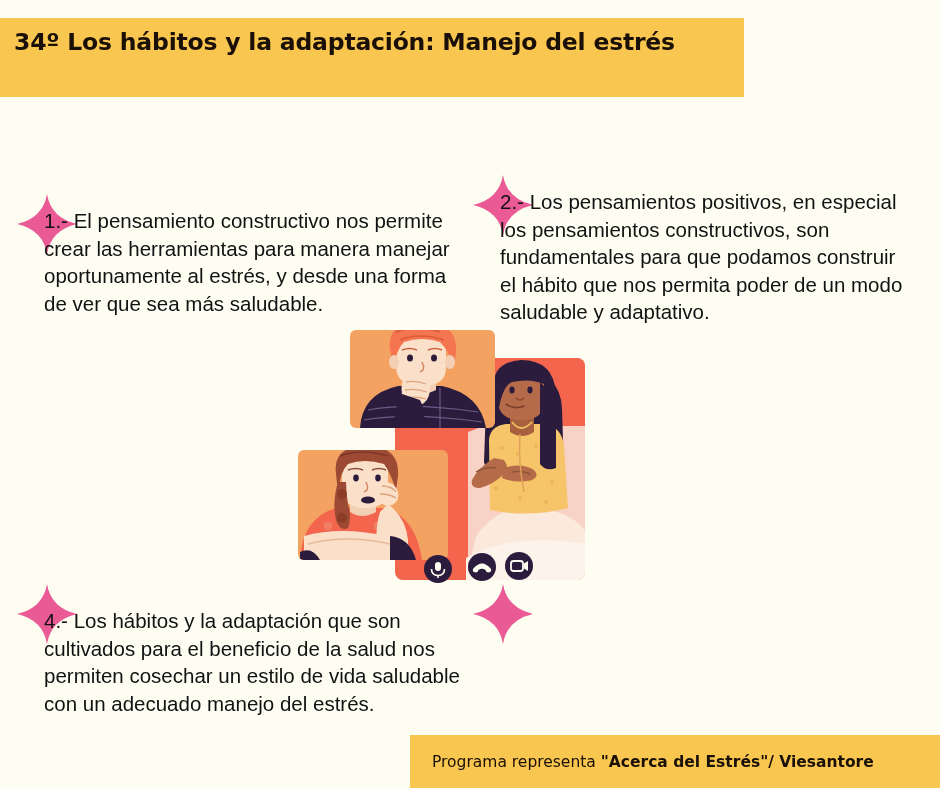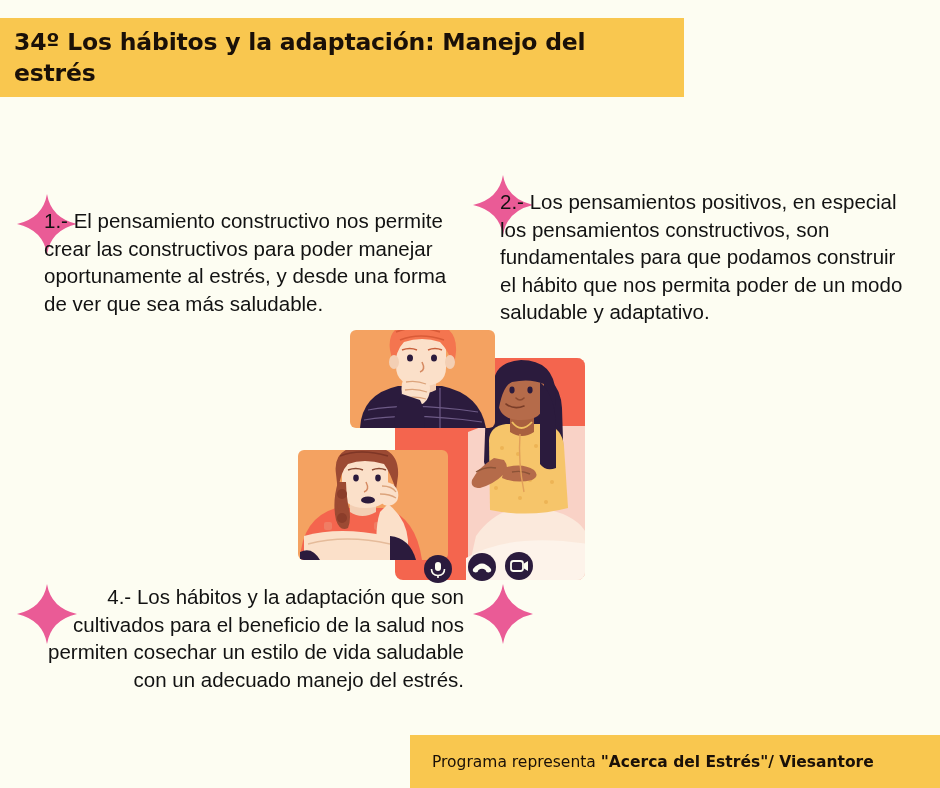--- a/index.html
+++ b/index.html
@@ -22,21 +22,21 @@
     width: 940px;
     height: 788px;
     background: #fdfdf2;
   }
 
   
   .title-band {
     position: absolute;
     left: 0;
     top: 18px;
-    width: 684px;
+    width: 744px;
     height: 79px;
     background: #f9c košem;
     background: #f9c74f;
     box-sizing: border-box;
     padding: 9px 14px 0 14px;
   }
   .title-text {
     font-family: "DejaVu Sans", sans-serif;
     font-weight: bold;
     font-size: 23.5px;
@@ -73,21 +73,21 @@
     font-family: "Liberation Sans", sans-serif;
     font-size: 20.5px;
     line-height: 27.5px;
   }
   .block .body { position: relative; z-index: 2; }
   .block .num { position: relative; z-index: 2; }
 
   .block-1 { left: 44px;  top: 207px; width: 412px; }
   .block-2 { left: 500px; top: 188px; width: 412px; }
   .block-3 { left: 500px; top: 597px; width: 412px; }
-  .block-4 { left: 44px;  top: 583px; width: 420px; text-align: right; }
+  .block-4 { left: 44px;  top: 607px; width: 420px; }
 
   
   .sparkle {
     position: absolute;
     width: 62px;
     height: 62px;
     z-index: 1;
     pointer-events: none;
   }
   .sparkle-1 { left: 16px;  top: 193px; }
@@ -303,21 +303,21 @@
       </svg>
   </div>
   <div class="sparkle sparkle-4">
     <svg width="62" height="62" viewBox="0 0 62 62">
         <path d="M31 1 Q35 25 61 31 Q35 37 31 61 Q27 37 1 31 Q27 25 31 1 Z" fill="#ea5b96"></path>
       </svg>
   </div>
 
   <div class="block block-1">
     <span class="num">1.-</span>
-    <span class="body">El pensamiento constructivo nos permite crear las constructivos para poder manejar oportunamente al estrés, y desde una forma de ver que sea más saludable.</span>
+    <span class="body">El pensamiento constructivo nos permite crear las herramientas para manera manejar oportunamente al estrés, y desde una forma de ver que sea más saludable.</span>
   </div>
 
   <div class="block block-2">
     <span class="num">2.-</span>
     <span class="body">Los pensamientos positivos, en especial los pensamientos constructivos, son fundamentales para que podamos construir el hábito que nos permita poder de un modo saludable y adaptativo.</span>
   </div>
 
 
   <div class="block block-4">
     <span class="num">4.-</span>

